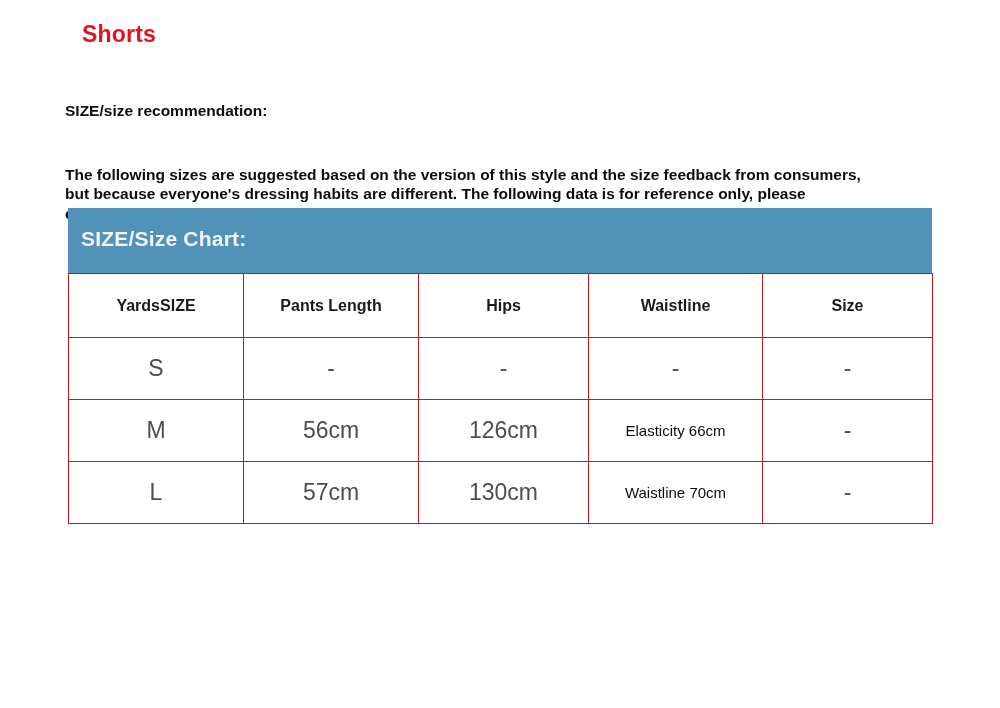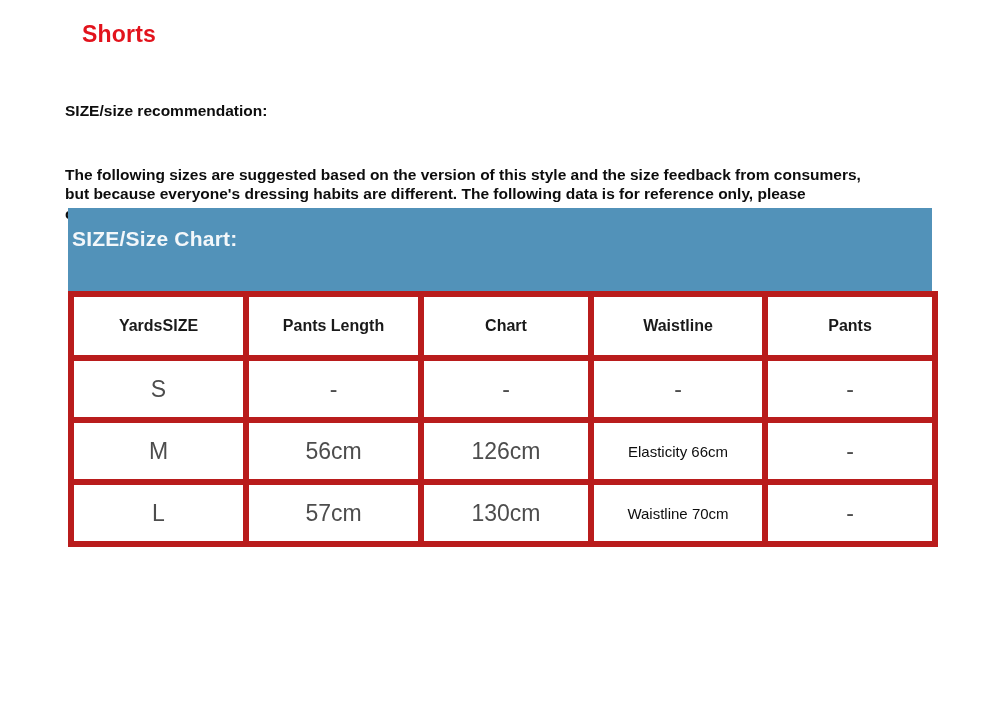--- a/index.html
+++ b/index.html
@@ -42,37 +42,37 @@
     white-space: pre-line;
     margin-top: 44px;
   }
   .chart-wrap {
     position: absolute;
     left: 68px;
     top: 208px;
     width: 864px;
   }
   .chart-header {
-    height: 83px;
+    height: 65px;
     background: #5292b9;
     color: #f3f7fa;
     font-size: 21px;
     font-weight: bold;
     line-height: 62px;
-    padding-left: 4px;
+    padding-left: 13px;
     letter-spacing: 0.2px;
   }
   table.size-table {
     width: 864px;
     border-collapse: collapse;
     table-layout: fixed;
     background: #fff;
   }
   .size-table th, .size-table td {
-    border: 6px solid #b91c1c;
+    border: 1px solid #b91c1c;
     text-align: center;
     vertical-align: middle;
     padding: 0;
   }
   .size-table col.c1 { width: 175px; }
   .size-table col.c2 { width: 175px; }
   .size-table col.c3 { width: 170px; }
   .size-table col.c4 { width: 174px; }
   .size-table col.c5 { width: 170px; }
   .size-table thead th {
@@ -113,23 +113,23 @@
       <col class="c1">
         <col class="c2">
         <col class="c3">
         <col class="c4">
         <col class="c5">
     </colgroup>
     <thead>
       <tr>
         <th>YardsSIZE</th>
         <th>Pants Length</th>
-        <th>Chart</th>
+        <th>Hips</th>
         <th>Waistline</th>
-        <th>Pants</th>
+        <th>Size</th>
       </tr>
     </thead>
     <tbody>
       <tr>
         <td class="size-cell">S</td>
         <td>-</td>
         <td>-</td>
         <td>-</td>
         <td>-</td>
       </tr>

